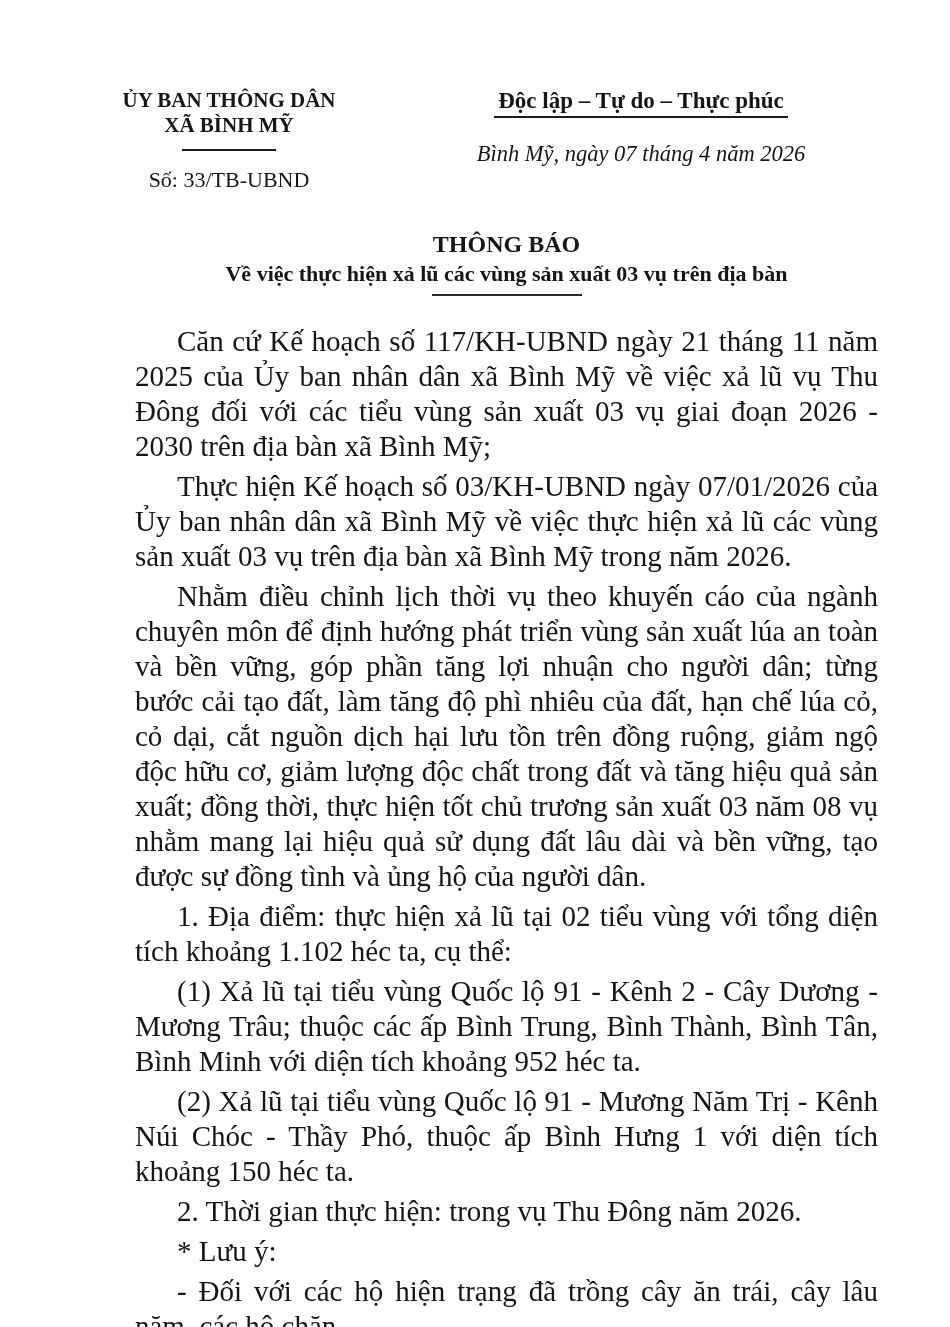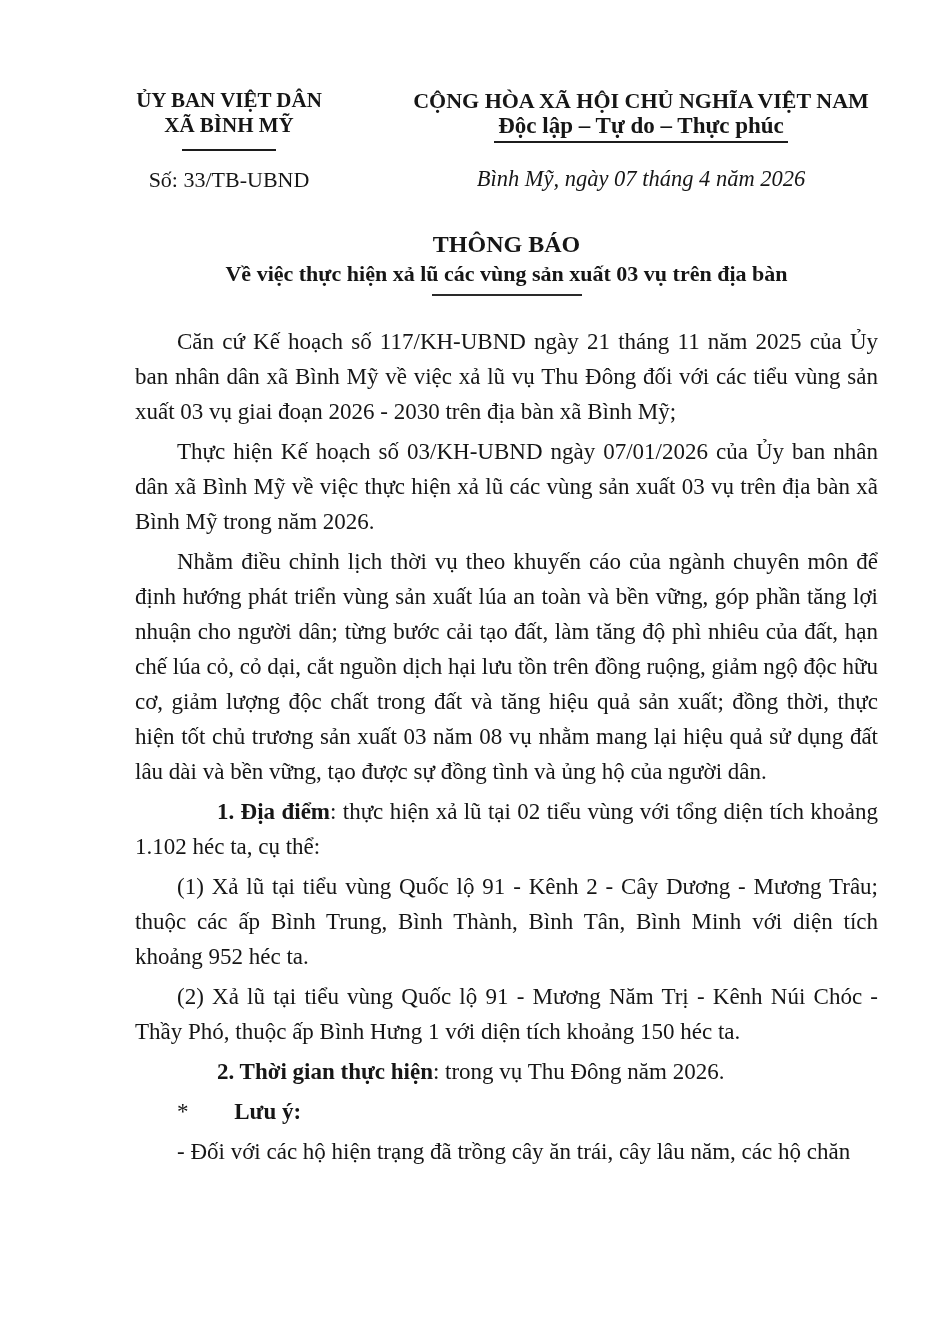--- a/index.html
+++ b/index.html
@@ -92,41 +92,40 @@
     border-bottom: 2px solid #2a2a2a;
     margin: 6px auto 0 auto;
   }
 
   
   .doc-body {
     margin: 28px 72px 0 135px;
   }
   .doc-body p {
     margin: 0 0 5px 0;
-    font-size: 23px;
+    font-size: 29px;
     line-height: 35px;
     text-align: justify;
     text-indent: 42px;
   }
-  .doc-body p b { font-weight: bold; margin-left: 40px; }
+  .doc-body p b { font-weight: normal; }
 </style>
 </head>
 <body>
 
 <div class="page">
 
   <header class="doc-header">
     <div class="hdr-left">
-      <div class="hdr-bold-sm">ỦY BAN VIỆT DÂN</div>
+      <div class="hdr-bold-sm">ỦY BAN THÔNG DÂN</div>
       <div class="hdr-bold-sm">XÃ BÌNH MỸ</div>
       <div class="rule-short"></div>
       <div class="doc-number">Số: 33/TB-UBND</div>
     </div>
     <div class="hdr-right">
-      <div class="hdr-country">CỘNG HÒA XÃ HỘI CHỦ NGHĨA VIỆT NAM</div>
       <div>
         <span class="hdr-motto">Độc lập – Tự do – Thực phúc</span>
       </div>
       <div class="dateline">Bình Mỹ, ngày 07 tháng 4 năm 2026</div>
     </div>
   </header>
 
   <section class="title-block">
     <div class="doc-title">THÔNG BÁO</div>
     <div class="doc-subtitle">Về việc thực hiện xả lũ các vùng sản xuất 03 vụ trên địa bàn</div>

